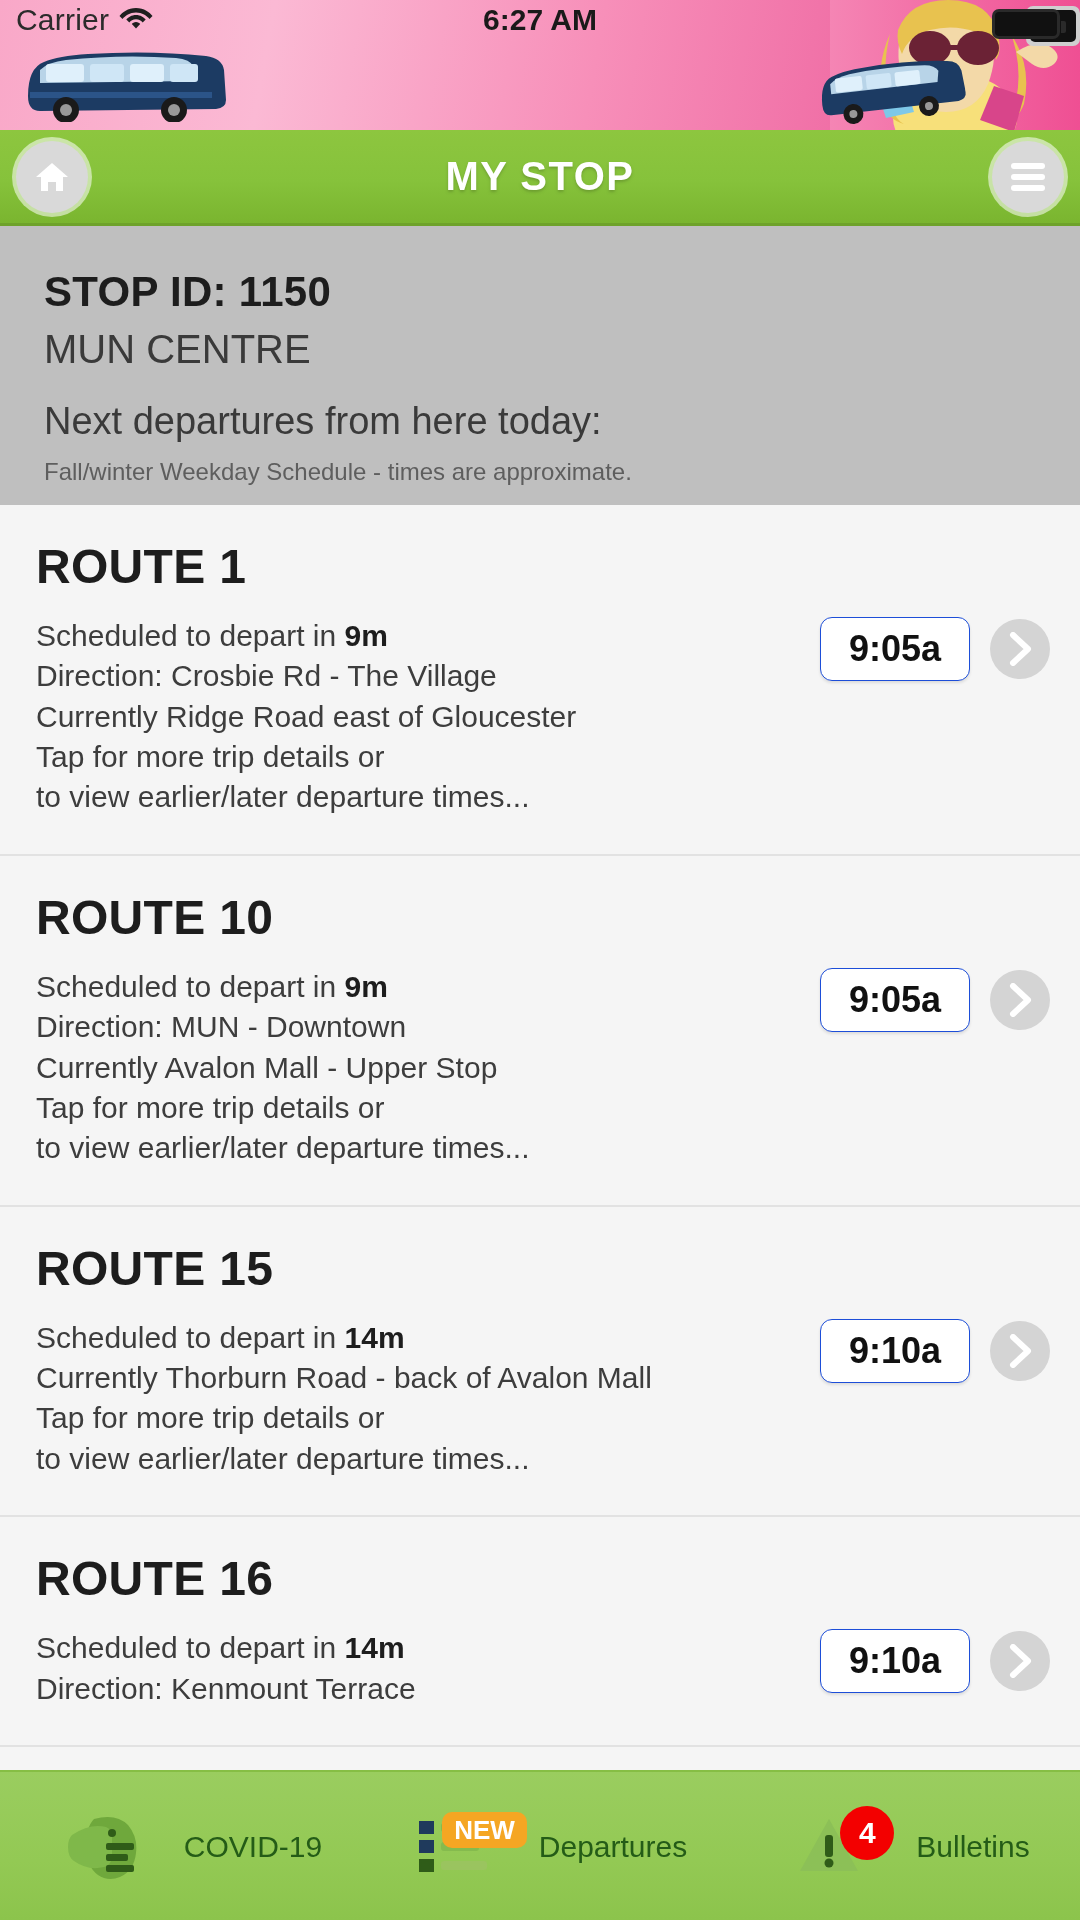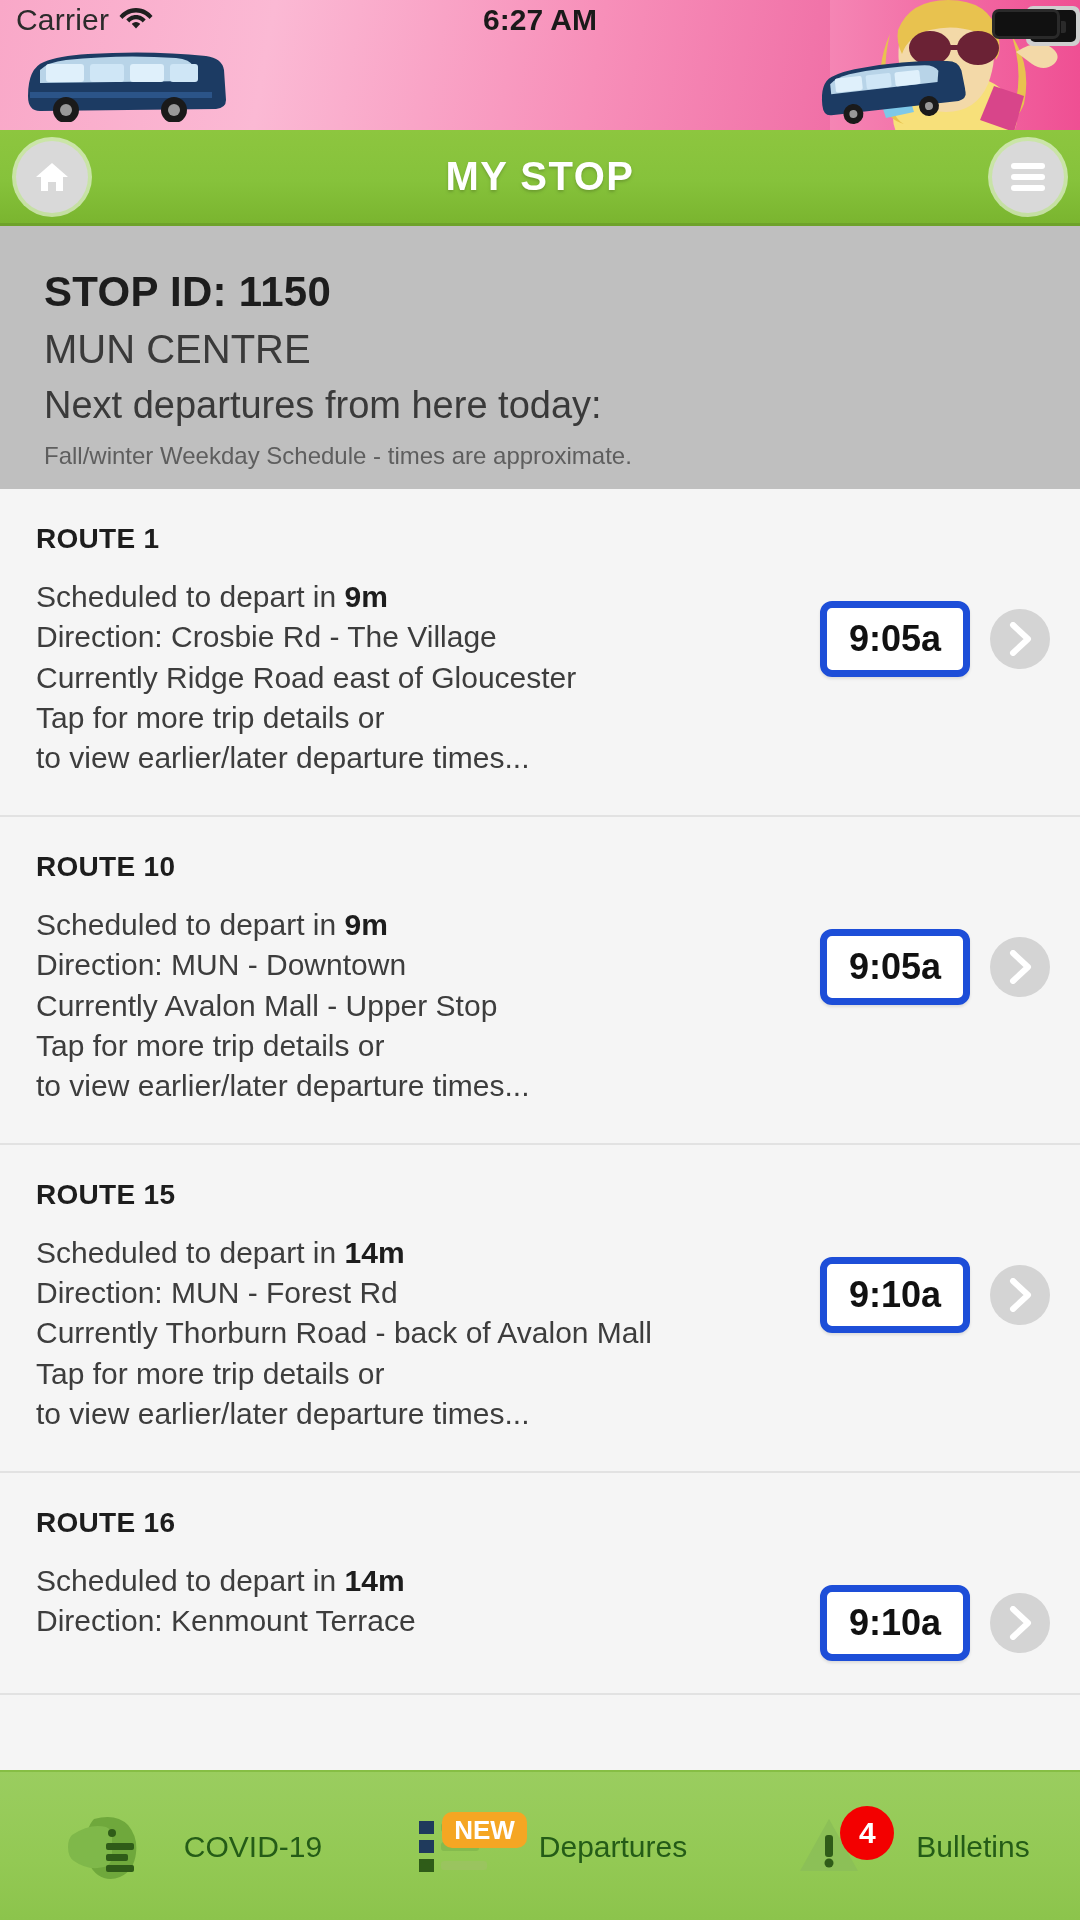--- a/index.html
+++ b/index.html
@@ -88,50 +88,50 @@
     background:#bfbfbf; padding:42px 44px 18px 44px;
   }
   .stop-id {
     font-size:42px; font-weight:bold; color:#1d1d1d;
     letter-spacing:0.3px; line-height:1.15;
   }
   .stop-name {
     font-size:40px; color:#3a3a3a; margin-top:10px; line-height:1.15;
   }
   .stop-next {
-    font-size:38px; color:#3a3a3a; margin-top:12px; line-height:1.15;
+    font-size:38px; color:#3a3a3a; margin-top:28px; line-height:1.15;
   }
   .stop-note {
     font-size:24px; color:#5e5e5e; margin-top:14px; line-height:1.2;
   }
 
   
   .route-list { background:#f5f5f5; }
   .route-card {
     position:relative; display:flex; align-items:flex-start;
     padding:34px 30px 32px 36px;
     border-bottom:2px solid #e2e2e2;
     background:#f5f5f5;
   }
   .route-main { flex:1; min-width:0; }
   .route-title {
-    font-size:28px; font-weight:bold; color:#1d1d1d;
+    font-size:48px; font-weight:bold; color:#1d1d1d;
     letter-spacing:0.3px; margin-bottom:26px;
   }
   .route-line {
     font-size:30px; color:#3d3d3d; line-height:1.08; margin-bottom:8px;
     white-space:nowrap;
   }
   .route-line b { font-weight:bold; color:#1d1d1d; }
   .route-right {
     display:flex; align-items:center; gap:20px;
     margin-top:78px; flex-shrink:0;
   }
   .time-badge {
-    background:#ffffff; border:7px solid #1d4ed8; border-radius:12px;
+    background:#ffffff; border:1px solid #1d4ed8; border-radius:12px;
     padding:10px 20px; font-size:36px; font-weight:bold; color:#111;
     box-shadow:0 2px 3px rgba(0,0,0,.10);
     min-width:150px; text-align:center;
   }
   .chevron-btn {
     width:60px; height:60px; border-radius:50%;
     background:#d4d4d4; display:flex; align-items:center; justify-content:center;
     flex-shrink:0;
   }
 
@@ -307,21 +307,20 @@
         </div>
       </div>
     </div>
 
     <div class="route-card">
       <div class="route-main">
         <div class="route-title">ROUTE 15</div>
         <div class="route-line">
           <span>Scheduled to depart in </span><b>14m</b>
         </div>
-        <div class="route-line">Direction: MUN - Forest Rd</div>
         <div class="route-line">Currently Thorburn Road - back of Avalon Mall</div>
         <div class="route-line">Tap for more trip details or</div>
         <div class="route-line">to view earlier/later departure times...</div>
       </div>
       <div class="route-right">
         <div class="time-badge">9:10a</div>
         <div class="chevron-btn">
           <svg width="28" height="34" viewBox="0 0 28 34">
             <path d="M7 3 L22 17 L7 31" stroke="#ffffff" stroke-width="6" fill="none" stroke-linecap="round" stroke-linejoin="round"></path>
           </svg>

